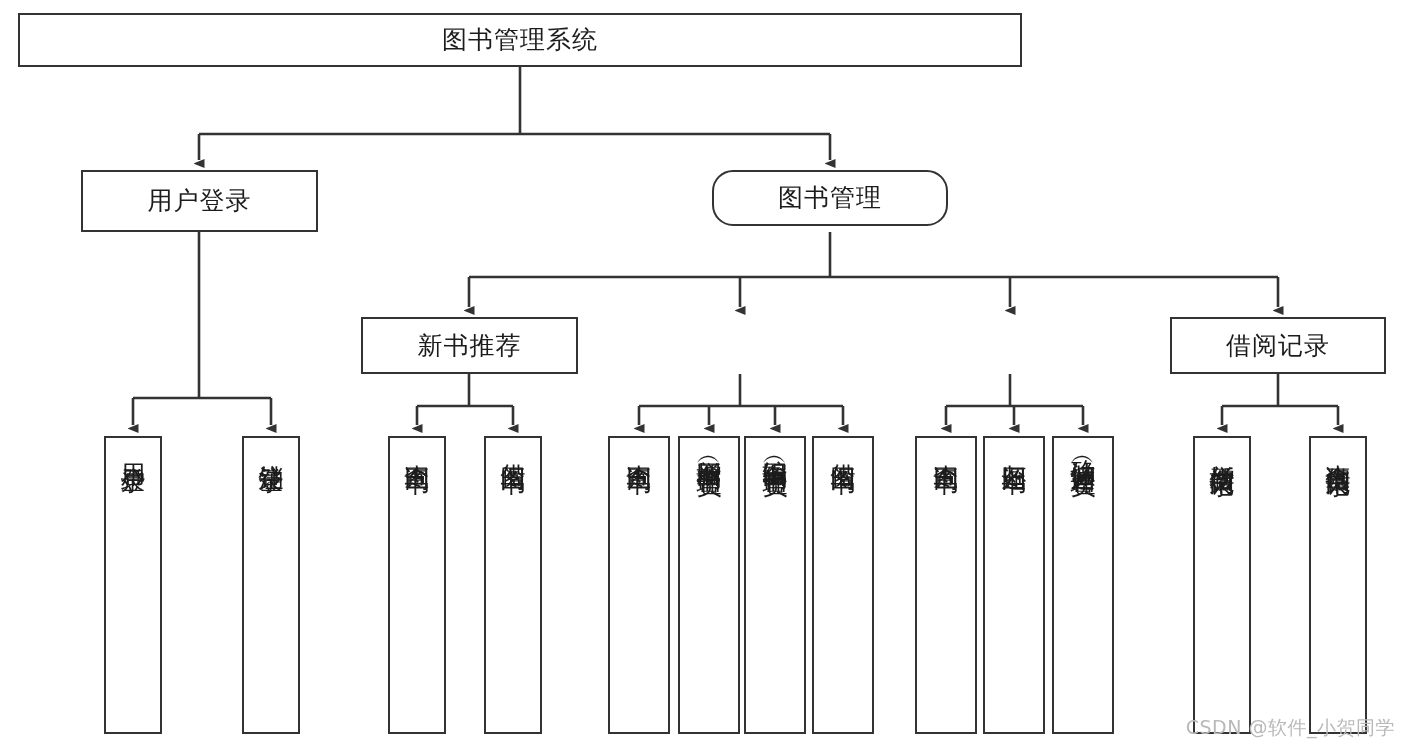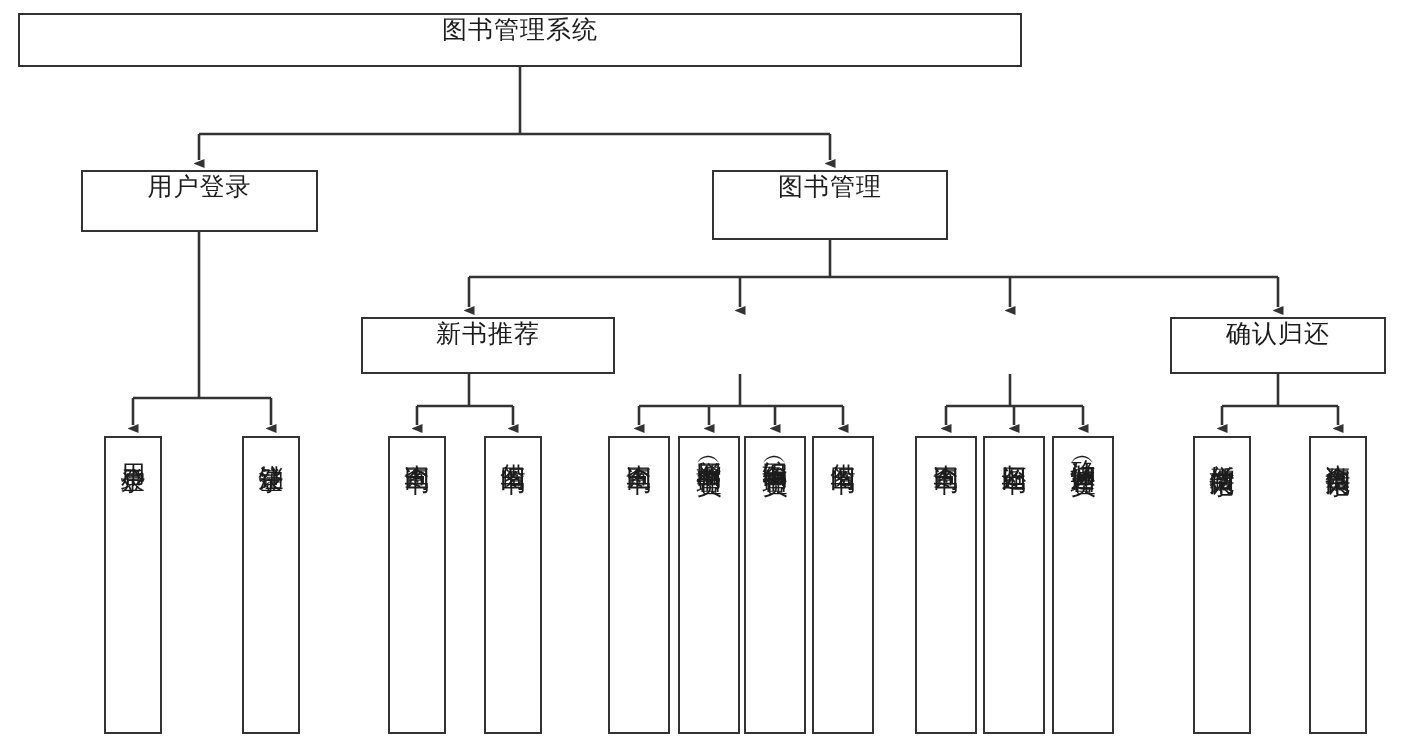--- a/index.html
+++ b/index.html
@@ -25,20 +25,21 @@
     width: 1405px;
     height: 747px;
     pointer-events: none;
   }
   .node {
     position: absolute;
     box-sizing: border-box;
     background: #ffffff;
     border: 2.5px solid #333333;
     display: flex;
+    align-items: center;
     justify-content: center;
     color: #1c1c1c;
     z-index: 2;
   }
   .node.horiz {
     font-size: 25px;
     letter-spacing: 1px;
     line-height: 1.2;
   }
   .node.root {
@@ -130,32 +131,32 @@
   </svg>
 
   <div class="node horiz root" style="left:18px; top:13px; width:1004px; height:54px;">
     <span class="label">图书管理系统</span>
   </div>
 
   <div class="node horiz" style="left:81px; top:170px; width:237px; height:62px;">
     <span class="label">用户登录</span>
   </div>
 
-  <div class="node horiz" style="left:712px; top:170px; width:236px; height:70px;">
+  <div class="node horiz" style="left:712px; top:170px; width:236px; height:56px;border-radius:21px;">
     <span class="label">图书管理</span>
   </div>
 
-  <div class="node horiz" style="left:361px; top:317px; width:254px; height:57px;">
+  <div class="node horiz" style="left:361px; top:317px; width:217px; height:57px;">
     <span class="label">新书推荐</span>
   </div>
 
 
 
   <div class="node horiz" style="left:1170px; top:317px; width:216px; height:57px;">
-    <span class="label">确认归还</span>
+    <span class="label">借阅记录</span>
   </div>
 
   <div class="node vert" style="left:104px; top:436px; width:58px; height:298px;">
     <span class="label">用户登录</span>
   </div>
 
   <div class="node vert" style="left:242px; top:436px; width:58px; height:298px;">
     <span class="label">注销登录</span>
   </div>
 
@@ -196,14 +197,15 @@
   </div>
 
   <div class="node vert" style="left:1193px; top:436px; width:58px; height:298px;">
     <span class="label">新增借阅记录</span>
   </div>
 
   <div class="node vert" style="left:1309px; top:436px; width:58px; height:298px;">
     <span class="label">查询借阅记录</span>
   </div>
 
+  <div id="watermark">CSDN @软件_小贺同学</div>
 
 </div>
 
 </body></html>

